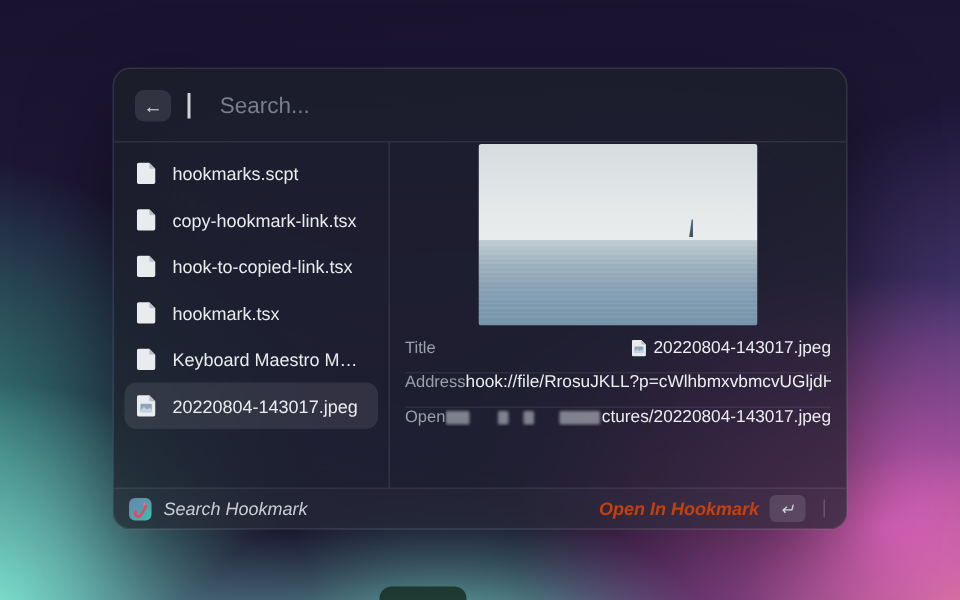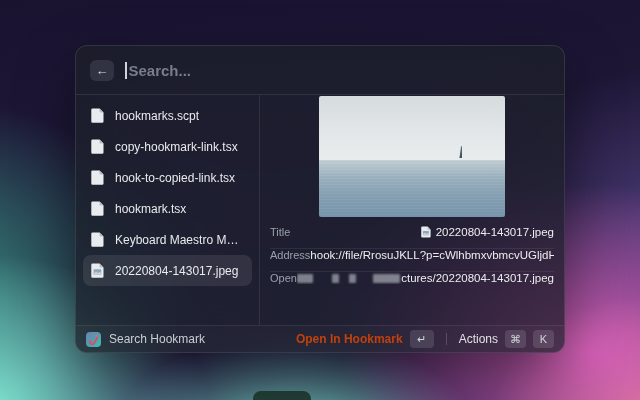--- a/index.html
+++ b/index.html
@@ -32,21 +32,21 @@
     color:#e8eaec;
   }
   
   .searchbar { height:48px; flex:0 0 48px; display:flex; align-items:center; padding:0 14px; }
   .back-btn {
     width:24px; height:21px; border-radius:6px; background:rgba(255,255,255,0.10);
     display:flex; align-items:center; justify-content:center;
     color:#d9dce1; font-size:13px; cursor:pointer; flex:0 0 auto;
   }
   .caret { width:1.5px; height:17px; background:#cfd3da; margin-left:11px; }
-  .placeholder { color:#787f8a; font-size:15px; margin-left:2px;font-weight:bold; }
+  .placeholder { color:#787f8a; font-size:15px; margin-left:20px; }
   .div-h { height:1px; background:rgba(255,255,255,0.09); flex:0 0 1px; }
   
   .content { flex:1 1 auto; display:flex; min-height:0; }
   .list { width:183px; flex:0 0 183px; padding:5px 7px; box-sizing:border-box; overflow:hidden; }
   .div-v { width:1px; background:rgba(255,255,255,0.09); flex:0 0 1px; }
   .row {
     height:31px; display:flex; align-items:center; gap:11px;
     padding:0 8px; border-radius:8px; cursor:pointer;
   }
   .row.selected { background:rgba(255,255,255,0.09); }
@@ -78,21 +78,21 @@
   .mrow { height:22px; display:flex; align-items:flex-start; }
   .mrow + .mrow { border-top:1px solid rgba(255,255,255,0.07); }
   .mlabel { font-size:11px; color:#9aa1aa; flex:0 0 auto; }
   .mvalue {
     margin-left:auto; display:flex; align-items:center; gap:5px;
     font-size:11.5px; color:#eceeef; white-space:nowrap; overflow:hidden;
   }
   .blur-box { border-radius:1px; background:rgba(205,212,216,0.55); filter:blur(1.2px); height:9px; }
   .b1{width:17px;margin-right:14px;} .b2{width:7px;margin-right:5px;} .b3{width:7px;margin-right:12px;} .b4{width:28px;margin-right:-4px;}
   
-  .footer { height:26px; flex:0 0 26px; display:flex; align-items:center; padding:0 10px; gap:8px; background:rgba(255,255,255,0.02); }
+  .footer { height:26px; flex:0 0 26px; display:flex; align-items:center; padding:0 10px; gap:8px; background:rgba(255,255,255,0.02);font-style:italic; }
   .app-ico {
     width:15px; height:15px; border-radius:4px; flex:0 0 auto;
     background:linear-gradient(135deg,#6f83aa 0%,#4f9fb2 55%,#3cc3ac 100%);
     display:flex; align-items:center; justify-content:center;
   }
   .app-label { font-size:12px; color:#c9ced4; }
   .spacer { flex:1 1 auto; }
   .f-btn { display:flex; align-items:center; gap:7px; cursor:pointer; }
   .f-primary { font-size:12px; font-weight:700; color:#c2410c; }
   .f-actions { font-size:12px; color:#dfe2e6; }
@@ -234,19 +234,14 @@
           <use href="#hook"></use>
         </svg>
     </div>
     <span class="app-label">Search Hookmark</span>
     <div class="spacer"></div>
     <div class="f-btn">
       <span class="f-primary">Open In Hookmark</span>
       <span class="key wide">↵</span>
     </div>
     <div class="f-sep"></div>
-    <div class="f-btn">
-      <span class="f-actions">Actions</span>
-      <span class="key">⌘</span>
-      <span class="key">K</span>
-    </div>
   </div>
 </div>
 
 </body></html>

